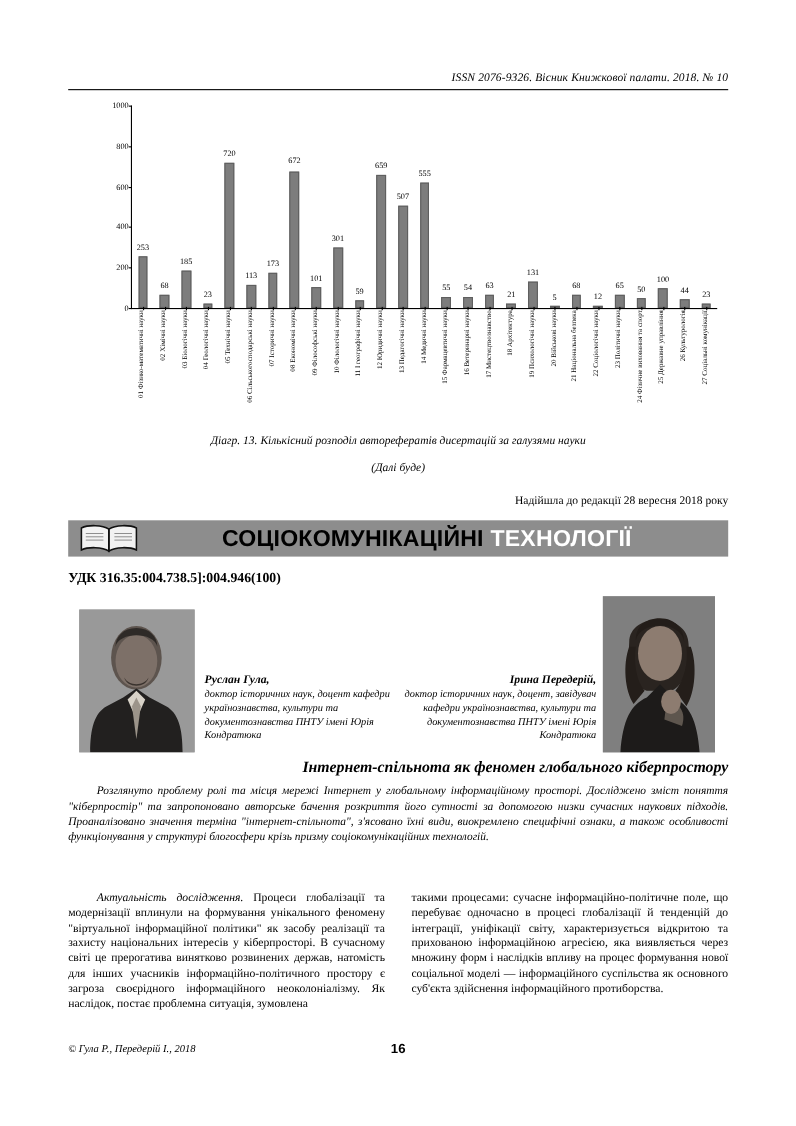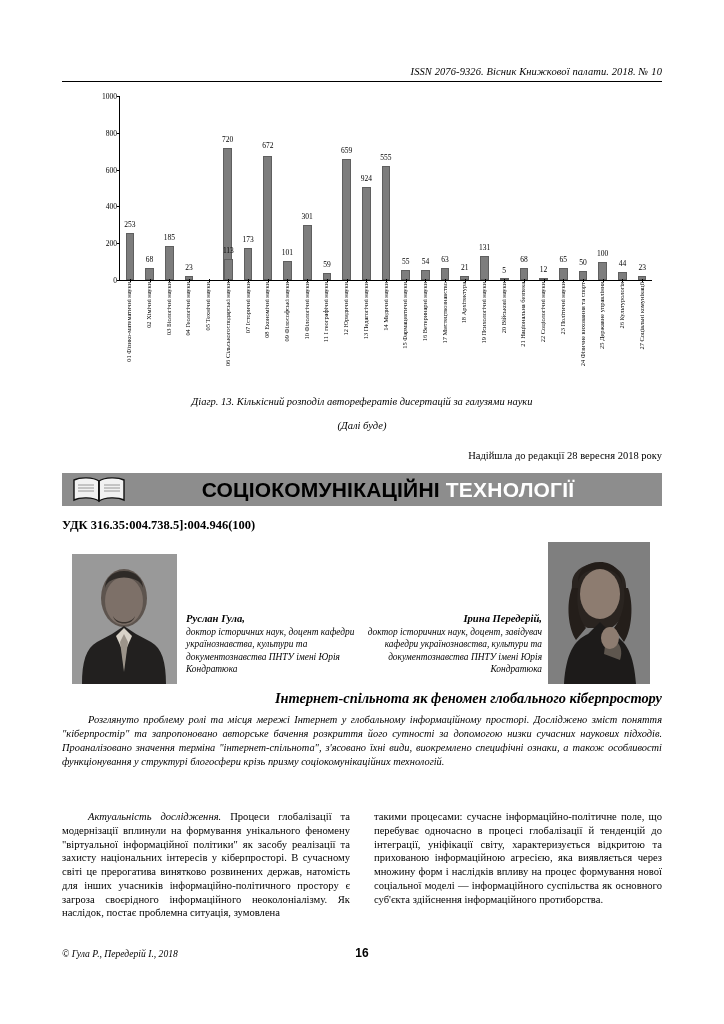--- a/index.html
+++ b/index.html
@@ -186,21 +186,21 @@
           <div class="bar" style="height: 12.512px; background: rgb(125, 125, 125);"></div>
         </div>
         <div class="barwrap" style="left: 44.9244px; width: 8.66963px; height: 184px;">
           <div class="barval" style="bottom: 36.04px;">185</div>
           <div class="bar" style="height: 34.04px; background: rgb(125, 125, 125);"></div>
         </div>
         <div class="barwrap" style="left: 64.6281px; width: 8.66963px; height: 184px;">
           <div class="barval" style="bottom: 6.232px;">23</div>
           <div class="bar" style="height: 4.232px; background: rgb(125, 125, 125);"></div>
         </div>
-        <div class="barwrap" style="left: 84.3319px; width: 8.66963px; height: 184px; margin-left: 19px;">
+        <div class="barwrap" style="left: 84.3319px; width: 8.66963px; height: 184px;">
           <div class="barval" style="bottom: 134.48px;">720</div>
           <div class="bar" style="height: 132.48px; background: rgb(125, 125, 125);"></div>
         </div>
         <div class="barwrap" style="left: 104.036px; width: 8.66963px; height: 184px;">
           <div class="barval" style="bottom: 22.792px;">113</div>
           <div class="bar" style="height: 20.792px; background: rgb(125, 125, 125);"></div>
         </div>
         <div class="barwrap" style="left: 123.739px; width: 8.66963px; height: 184px;">
           <div class="barval" style="bottom: 33.832px;">173</div>
           <div class="bar" style="height: 31.832px; background: rgb(125, 125, 125);"></div>
@@ -219,21 +219,21 @@
         </div>
         <div class="barwrap" style="left: 202.554px; width: 8.66963px; height: 184px;">
           <div class="barval" style="bottom: 8.624px;">59</div>
           <div class="bar" style="height: 6.624px; background: rgb(125, 125, 125);"></div>
         </div>
         <div class="barwrap" style="left: 222.258px; width: 8.66963px; height: 184px;">
           <div class="barval" style="bottom: 123.256px;">659</div>
           <div class="bar" style="height: 121.256px; background: rgb(125, 125, 125);"></div>
         </div>
         <div class="barwrap" style="left: 241.961px; width: 8.66963px; height: 184px;">
-          <div class="barval" style="bottom: 95.288px;">924</div>
+          <div class="barval" style="bottom: 95.288px;">507</div>
           <div class="bar" style="height: 93.288px; background: rgb(125, 125, 125);"></div>
         </div>
         <div class="barwrap" style="left: 261.665px; width: 8.66963px; height: 184px;">
           <div class="barval" style="bottom: 115.712px;">555</div>
           <div class="bar" style="height: 113.712px; background: rgb(125, 125, 125);"></div>
         </div>
         <div class="barwrap" style="left: 281.369px; width: 8.66963px; height: 184px;">
           <div class="barval" style="bottom: 12.12px;">55</div>
           <div class="bar" style="height: 10.12px; background: rgb(125, 125, 125);"></div>
         </div>

